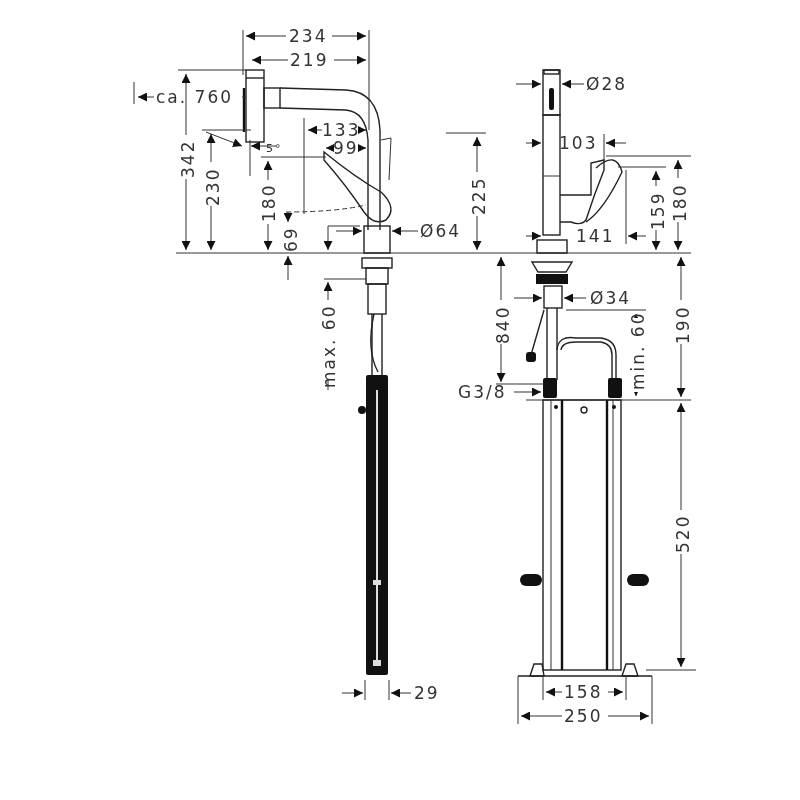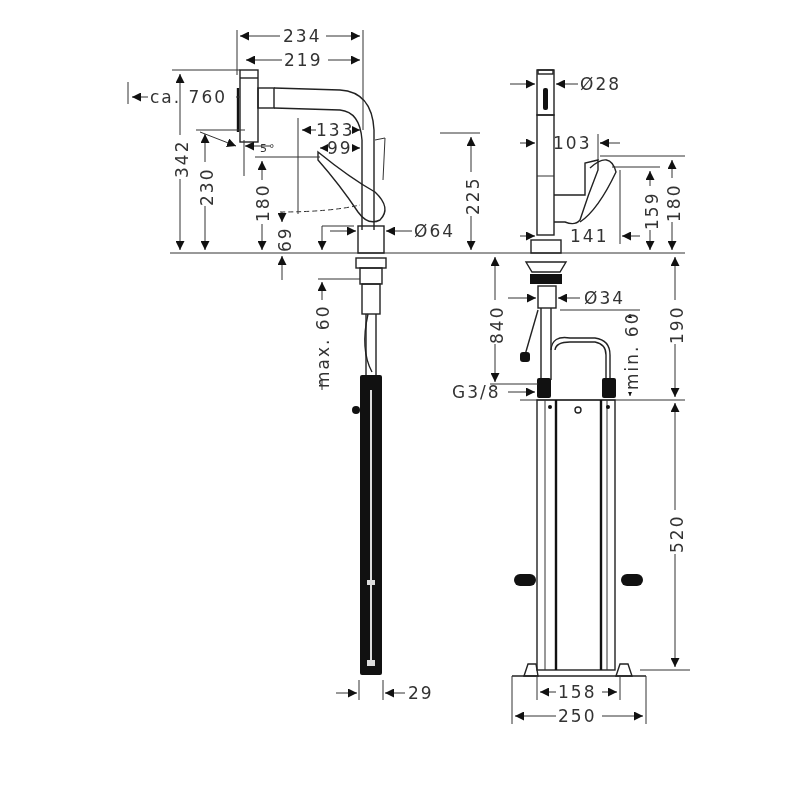--- a/index.html
+++ b/index.html
@@ -1,17 +1,17 @@
 <!DOCTYPE html>
 <html><head>
 <meta charset="utf-8">
 <style>
   html, body { margin: 0; padding: 0; background: #ffffff; }
   body { width: 800px; height: 800px; overflow: hidden; }
-  #stage { position: relative; width: 728px; height: 800px; }
+  #stage { position: relative; width: 728px; height: 800px; margin-left: 6px; }
   svg { position: absolute; left: 0; top: 0; }
   .dimtxt { font-family: "DejaVu Sans", sans-serif; font-size: 17px; fill: #333333; letter-spacing: 2px; }
   .ln { stroke: #222; stroke-width: 1.4; fill: none; }
   .thin { stroke: #333; stroke-width: 1; fill: none; }
   .thick { stroke: #111; stroke-width: 2.4; fill: none; }
   .solid { fill: #111; stroke: none; }
 </style>
 </head>
 <body>
 

